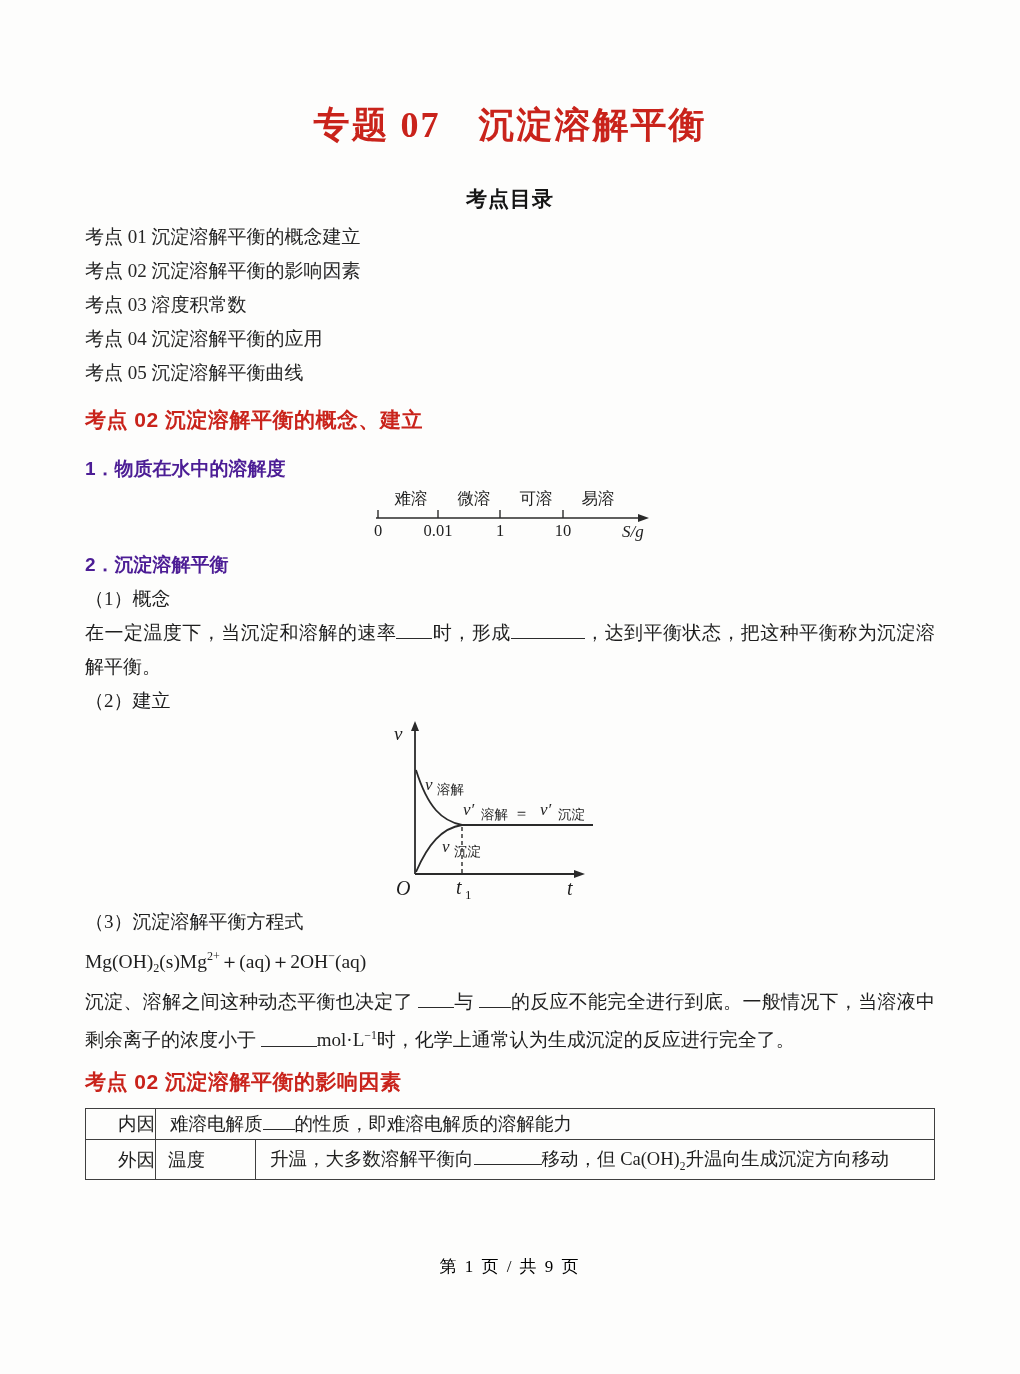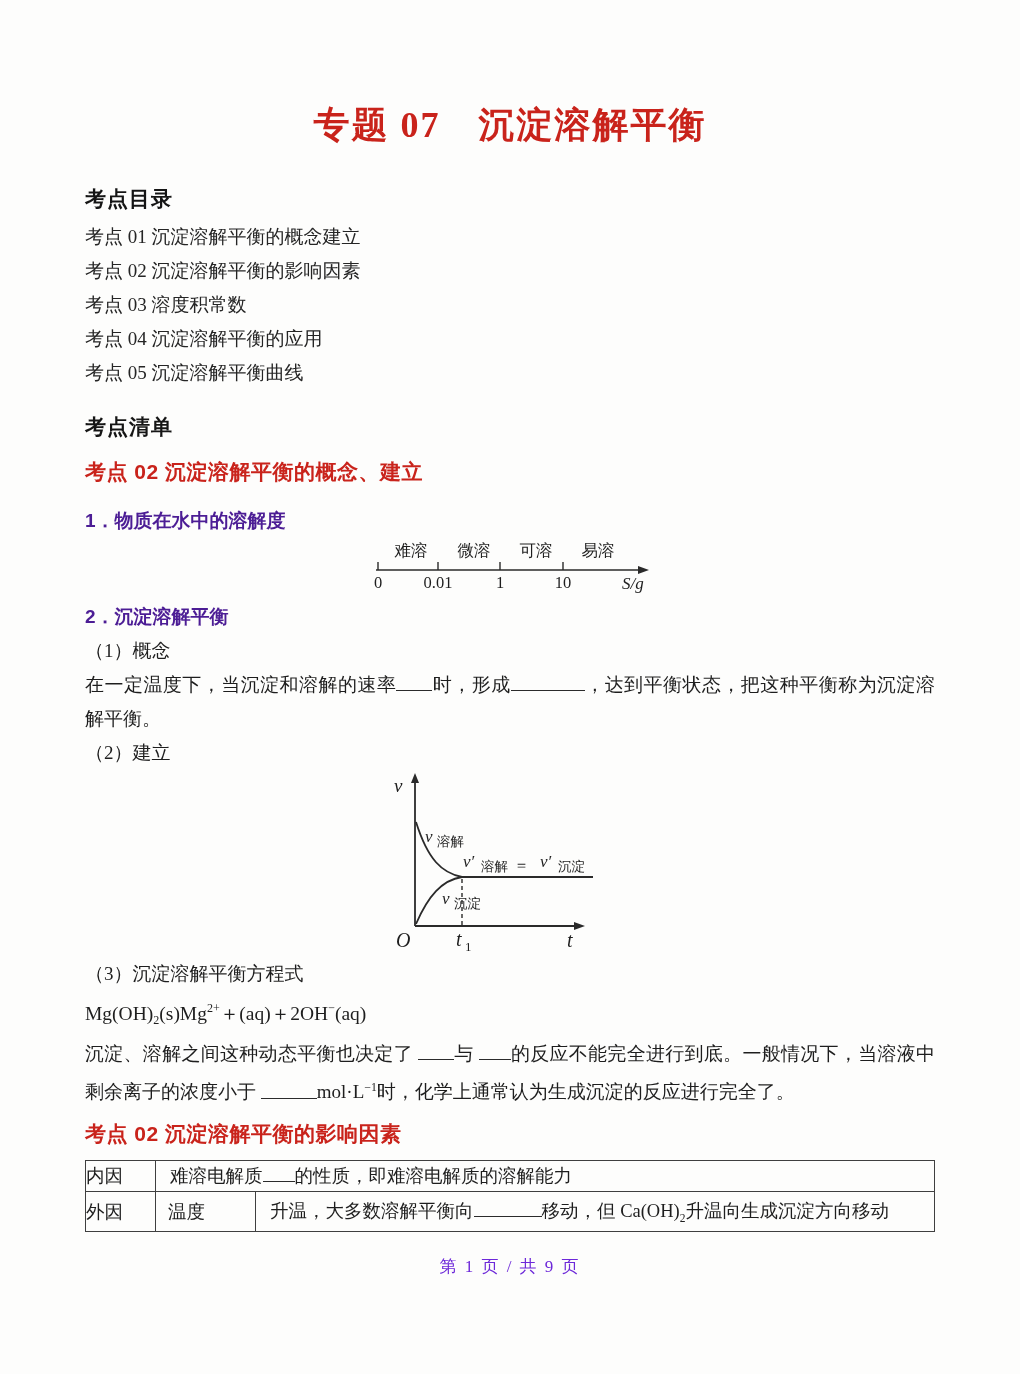--- a/index.html
+++ b/index.html
@@ -9,21 +9,21 @@
     background:#fdfdfc; overflow:hidden;
     font-family:"Liberation Serif", serif; color:#1e1e1e;
     padding:0 85px;
   }
   .doc-title {
     margin-top:100px; text-align:center;
     font-family:"Liberation Serif", serif; font-weight:700;
     font-size:36px; line-height:50px; letter-spacing:2px; color:#c9231b;
   }
   .center-heading {
-    font-weight:700; font-size:21px; line-height:30px; color:#151515;
+    text-align:center; font-weight:700; font-size:21px; line-height:30px; color:#151515;
     letter-spacing:1px;
   }
   .dir-heading { margin-top:34px; }
   .toc { margin-top:6px; }
   .toc-item { font-size:19px; line-height:34px; color:#252525; }
   .checklist-heading { margin-top:22px; }
   .red-heading {
     margin-top:16px;
     font-family:"Liberation Sans", sans-serif; font-weight:700;
     font-size:21px; line-height:28px; color:#c9231b; letter-spacing:0.5px;
@@ -44,26 +44,26 @@
   .scale-svg { display:block; margin:0 0 0 285px; }
   .graph-svg { display:block; margin:0 0 0 245px; }
   .eq-line { font-size:19.5px; }
   .kp-table {
     width:850px; margin-top:12px; border-collapse:collapse;
     font-size:18.5px; color:#1e1e1e;
   }
   .kp-table td { border:1.6px solid #3f3f3f; }
   .kp-table .r1 { height:31px; }
   .kp-table .r2 { height:40px; }
-  .kp-table .c1 { width:70px; text-align:left; }
+  .kp-table .c1 { width:70px; text-align:right; }
   .kp-table .c2 { width:100px; padding-left:12px; }
   .kp-table .cbody { padding-left:14px; }
   .footer {
     position:absolute; left:0; right:0; top:1255px; text-align:center;
-    font-size:17px; letter-spacing:2px; color:#6d28d9;
+    font-size:17px; letter-spacing:2px; color:#000000;
   }
   svg text { font-family:"Liberation Serif", serif; fill:#1e1e1e; }
   svg .ital { font-style:italic; }
   svg .cjk { font-size:13.5px; }
   svg line, svg path { stroke:#2a2a2a; fill:none; }
 </style>
 </head>
 <body>
 
 <div class="page">
@@ -73,21 +73,20 @@
   <h2 class="center-heading dir-heading">考点目录</h2>
 
   <div class="toc">
     <div class="toc-item">考点 01  沉淀溶解平衡的概念建立</div>
     <div class="toc-item">考点 02  沉淀溶解平衡的影响因素</div>
     <div class="toc-item">考点 03  溶度积常数</div>
     <div class="toc-item">考点 04  沉淀溶解平衡的应用</div>
     <div class="toc-item">考点 05  沉淀溶解平衡曲线</div>
   </div>
 
-  <h2 class="center-heading checklist-heading">考点清单</h2>
 
   <h3 class="red-heading">考点 02  沉淀溶解平衡的概念、建立</h3>
 
   <p class="bold-line sec1-title">1．物质在水中的溶解度</p>
 
   <svg class="scale-svg" width="290" height="58" viewBox="0 0 290 58">
     <line x1="6" y1="32" x2="272" y2="32" stroke-width="1.6"></line>
     <polygon points="279,32 268,28 268,36" fill="#2a2a2a" stroke="none"></polygon>
     <line x1="8" y1="32" x2="8" y2="24" stroke-width="1.4"></line>
     <line x1="68" y1="32" x2="68" y2="24" stroke-width="1.4"></line>

